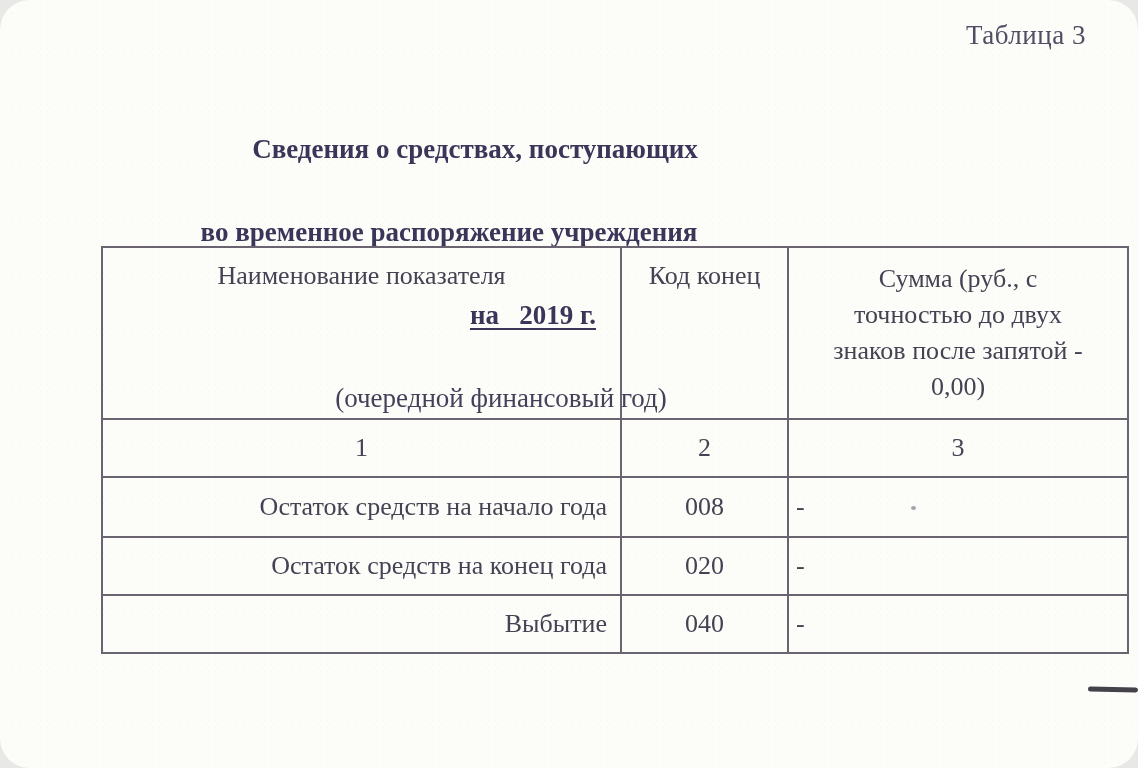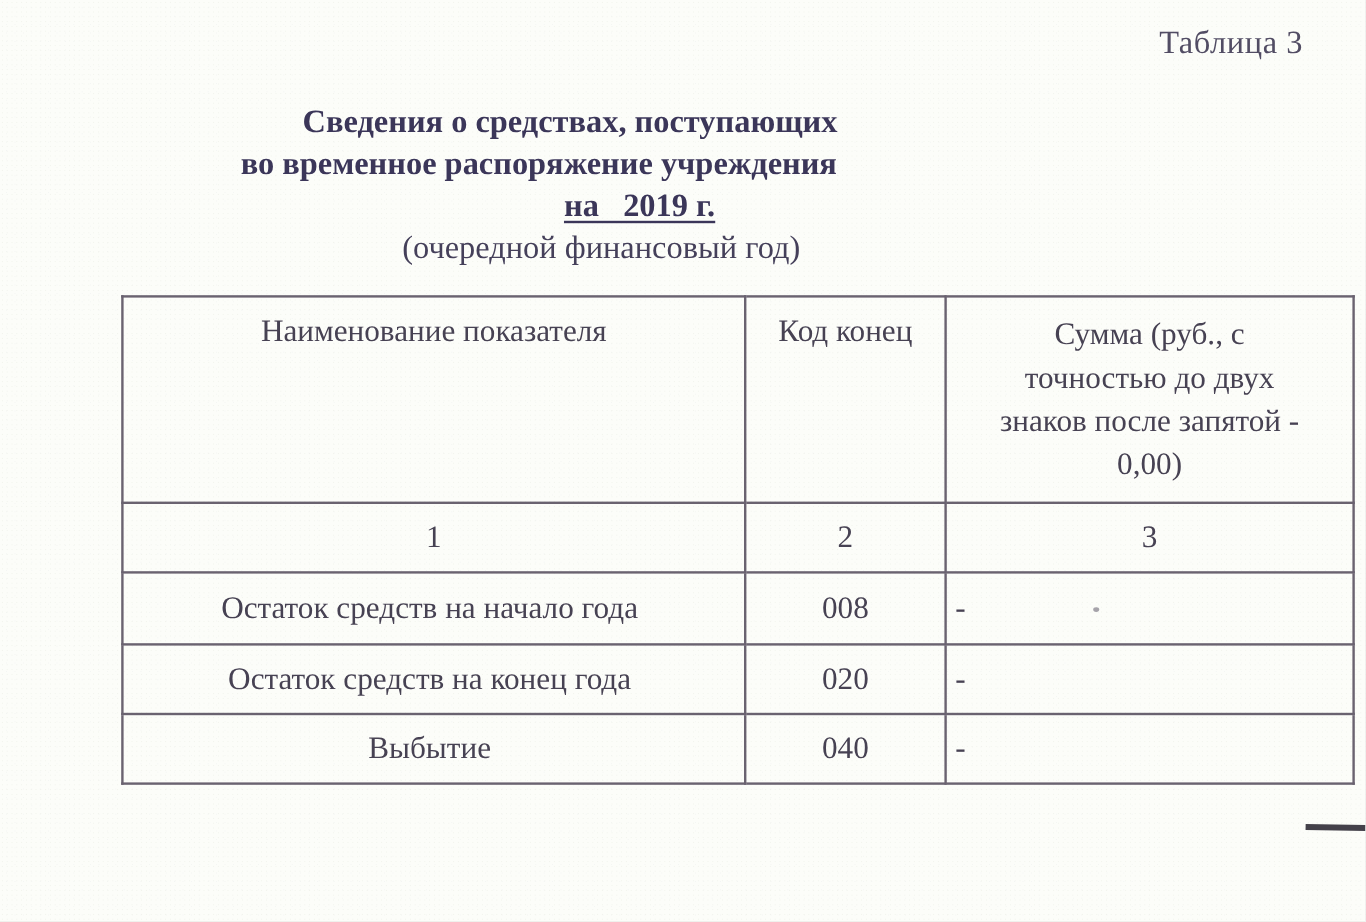--- a/index.html
+++ b/index.html
@@ -1,15 +1,15 @@
 <!DOCTYPE html>
 <html><head>
 <meta charset="utf-8">
 <style>
-  * { margin:0; padding:0; box-sizing:border-box; }
+  * { margin:0; padding:0; box-sizing:border-box;border-radius:29px; }
   html,body { background:#e8e8e6; }
 
   .page {
     position:relative;
     width:1138px; height:768px;
     background-color:#fcfdf9;
     background-image:
       radial-gradient(rgba(150,160,120,0.10) 0.6px, rgba(0,0,0,0) 0.7px),
       radial-gradient(rgba(120,140,160,0.07) 0.5px, rgba(0,0,0,0) 0.6px);
     background-size:4px 4px, 7px 7px;
@@ -22,21 +22,21 @@
   .corner-label {
     position:absolute; top:20px; left:966px;
     font-size:27px; letter-spacing:0.5px; color:#524d64;
   }
 
   .title-block {
     position:absolute; top:84px; left:150px; width:650px;
     text-align:center; font-size:27px; line-height:35px;
     font-weight:bold; color:#3b3659;
   }
-  .t-line { position:relative; }
+  .t-line { position:relative;margin-top:48px; }
   .t-line.shift-l2 { left:-26px; }
   .t-line.year {
     left:58px;
     text-decoration:underline;
     text-underline-offset:4px;
     white-space:pre;
   }
   .t-line.sub {
     left:26px;
     font-weight:normal; color:#45405a;
@@ -61,21 +61,21 @@
     vertical-align:top; text-align:center;
     padding-top:13px;
   }
   .hc3 { line-height:36px; padding-top:11px; padding-left:24px; padding-right:24px; }
   .num-row td {
     height:47px;
     text-align:center; vertical-align:middle;
   }
   .data-row td { height:57px; vertical-align:middle; }
   .data-row.r1 td { height:60px; }
-  .data-row td.name { text-align:center; padding-left:6px;margin-top:12px; }
+  .data-row td.name { text-align:right; padding-left:6px;margin-top:12px; }
   .data-row td.code { text-align:center; }
   .data-row td.sum  { text-align:left; padding-left:7px; }
 
   .artifact { position:absolute; }
   .artifact.a1 {
     left:1088px; top:687px; width:50px; height:5px;
     background:#44414a; transform:rotate(1deg);
   }
   .artifact.a2 {
     left:911px; top:506px; width:5px; height:4px;

